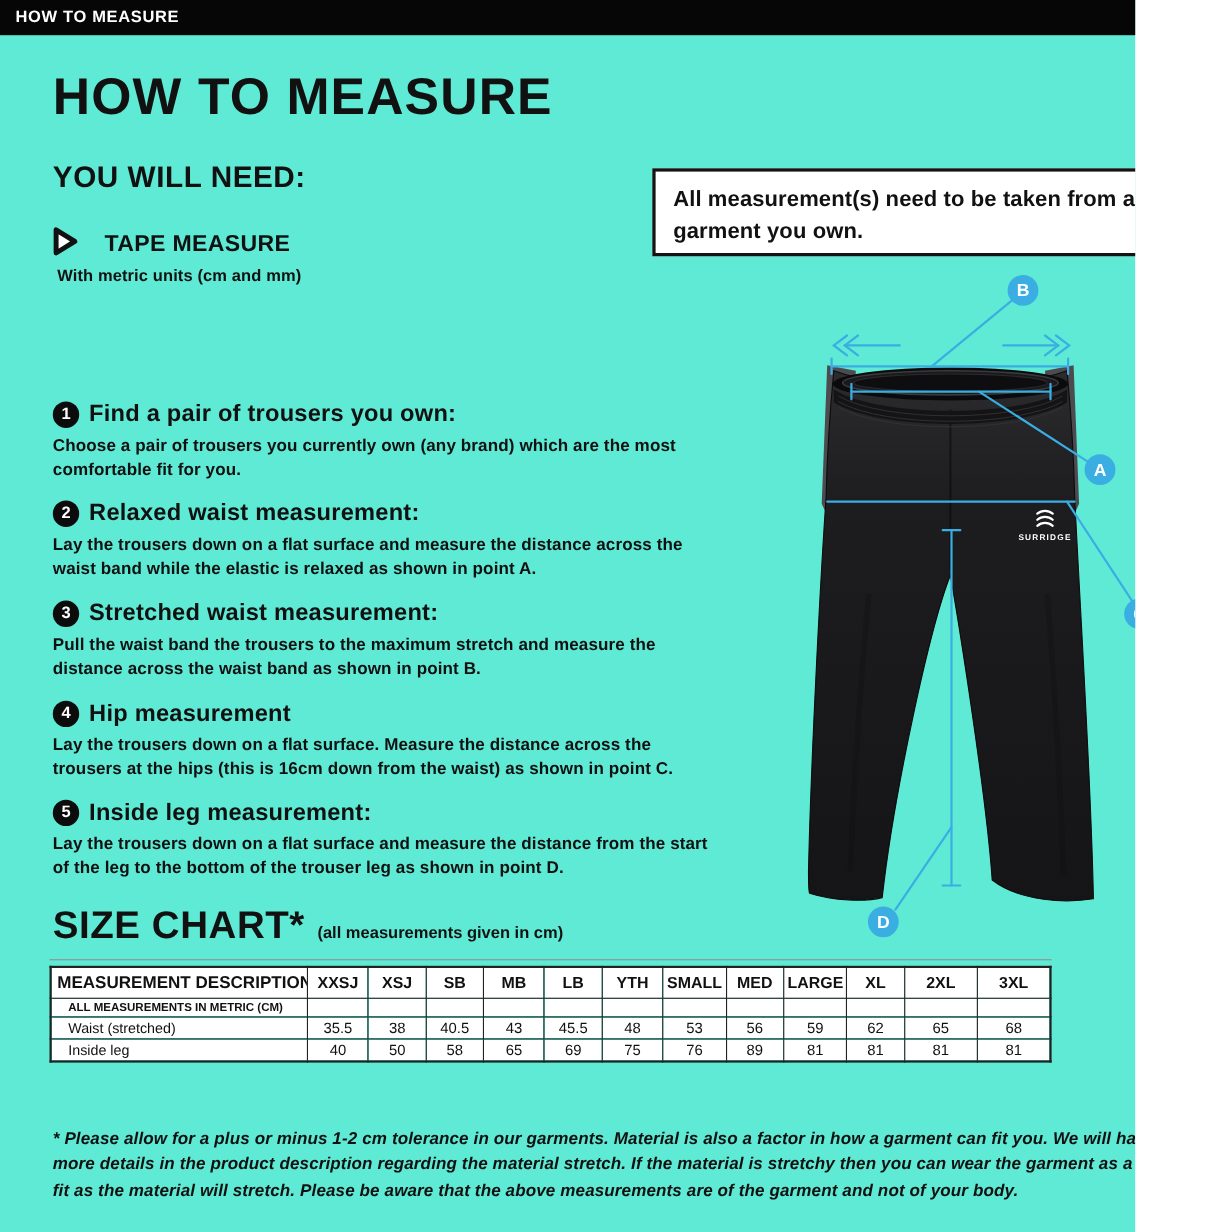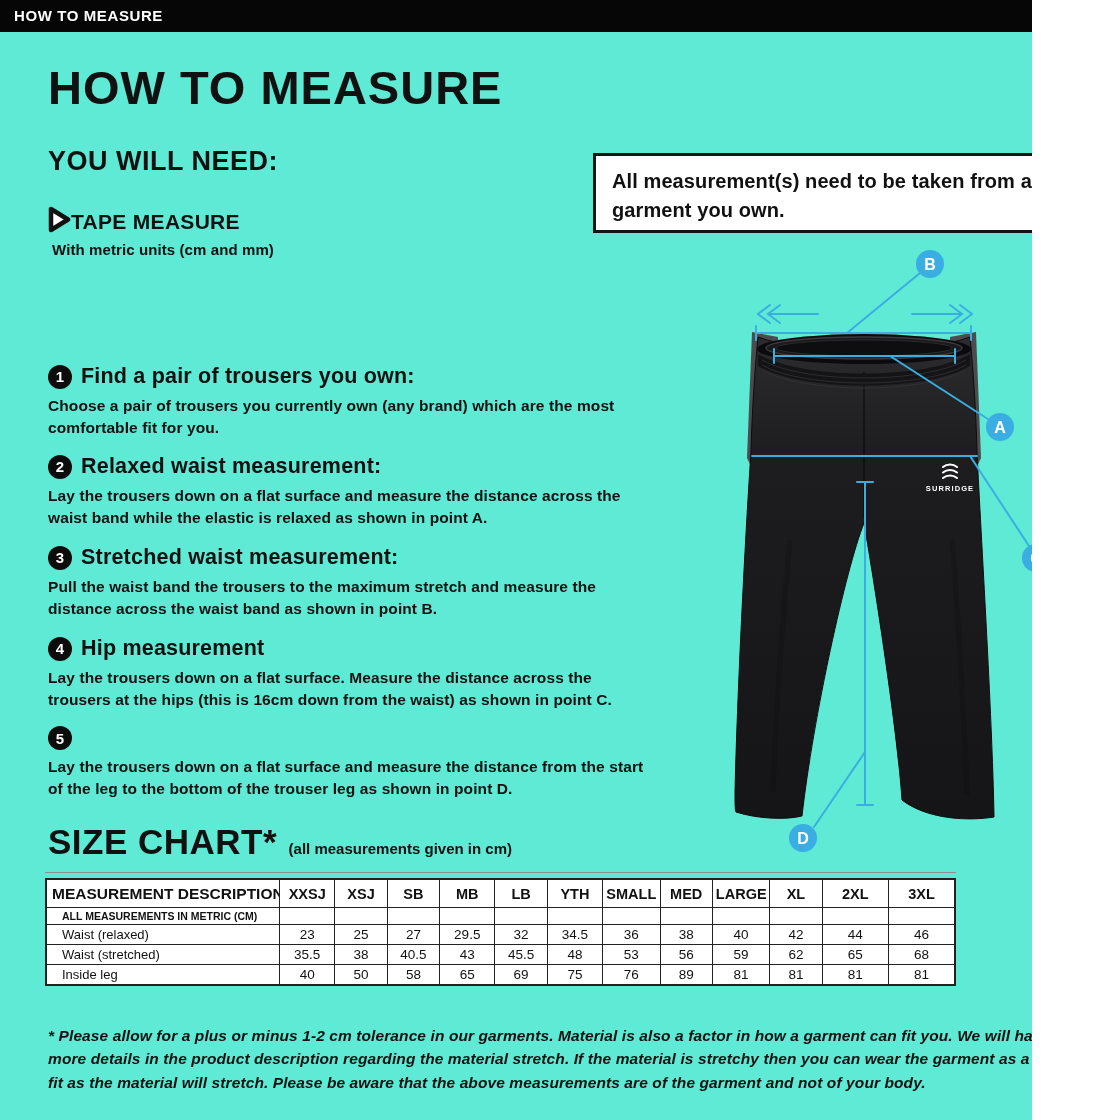--- a/index.html
+++ b/index.html
@@ -10,21 +10,21 @@
   .topbar{position:absolute;left:0;top:0;width:1120px;height:32px;background:#060606;}
   .topbar-title{position:absolute;left:14px;top:0;line-height:32px;color:#fff;
                 font-size:15px;font-weight:800;letter-spacing:.6px;}
   .topbar-logo{position:absolute;right:10px;top:2px;}
 
   
   .h1{position:absolute;left:48px;top:60px;font-size:47px;font-weight:800;letter-spacing:1px;}
   .h2-need{position:absolute;left:48px;top:146px;font-size:27px;font-weight:800;letter-spacing:.5px;}
 
   .need-item{position:absolute;left:48px;}
-  .need-head{display:flex;align-items:center;gap:0;}
+  .need-head{display:flex;align-items:center;gap:24px;}
   .need-title{font-size:21px;font-weight:800;letter-spacing:.3px;}
   .need-sub{margin-top:4px;font-size:15px;font-weight:700;letter-spacing:.1px;padding-left:4px;}
 
   .step{position:absolute;left:48px;width:604px;}
   .step-head{display:flex;align-items:center;gap:9px;}
   .step-num{width:24px;height:24px;border-radius:50%;background:#0c0c0c;color:#fff;
             font-size:15px;font-weight:800;display:flex;align-items:center;justify-content:center;flex:0 0 24px;}
   .step-title{font-size:21.5px;font-weight:800;letter-spacing:.2px;}
   .step-body{margin-top:6px;font-size:15.5px;font-weight:700;line-height:1.42;letter-spacing:.1px;width:600px;}
 
@@ -117,20 +117,21 @@
     <div class="step-head">
       <div class="step-num">4</div>
       <div class="step-title">Hip measurement</div>
     </div>
     <div class="step-body">Lay the trousers down on a flat surface. Measure the distance across the trousers at the hips (this is 16cm down from the waist) as shown in point C.</div>
   </div>
 
   <div class="step" style="top:726px;">
     <div class="step-head">
       <div class="step-num">5</div>
+      <div class="step-title">Inside leg measurement:</div>
     </div>
     <div class="step-body">Lay the trousers down on a flat surface and measure the distance from the start of the leg to the bottom of the trouser leg as shown in point D.</div>
   </div>
 
   <div class="notice">All measurement(s) need to be taken from a garment you own.</div>
 
   <div class="diagram">
     <svg width="460" height="640" viewBox="0 0 460 640">
       <defs>
         <linearGradient id="pg" x1="0" y1="0" x2="0" y2="1">
@@ -270,35 +271,20 @@
           <td class="band"></td>
           <td class="band"></td>
           <td class="band"></td>
           <td class="band"></td>
           <td class="band"></td>
           <td class="band"></td>
           <td class="band"></td>
           <td class="band"></td>
         </tr>
         <tr>
-          <td class="desc">Waist (relaxed)</td>
-          <td>23</td>
-          <td>25</td>
-          <td>27</td>
-          <td>29.5</td>
-          <td>32</td>
-          <td>34.5</td>
-          <td>36</td>
-          <td>38</td>
-          <td>40</td>
-          <td>42</td>
-          <td>44</td>
-          <td>46</td>
-        </tr>
-        <tr>
           <td class="desc">Waist (stretched)</td>
           <td>35.5</td>
           <td>38</td>
           <td>40.5</td>
           <td>43</td>
           <td>45.5</td>
           <td>48</td>
           <td>53</td>
           <td>56</td>
           <td>59</td>

